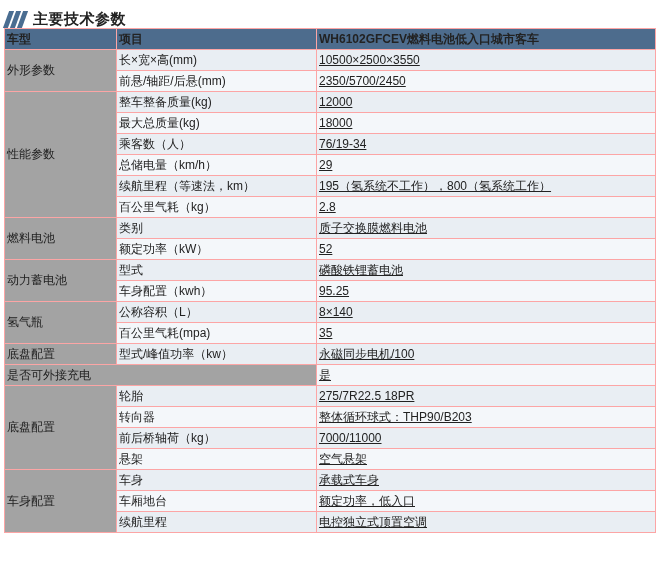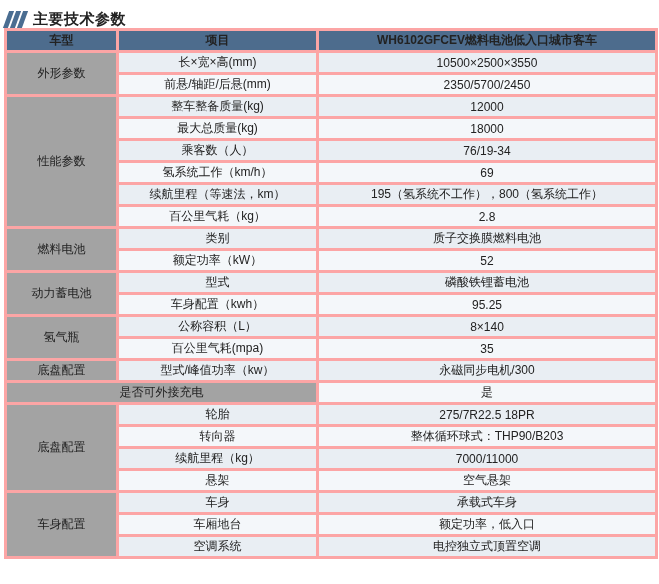--- a/index.html
+++ b/index.html
@@ -52,24 +52,23 @@
     letter-spacing: 0.5px;
     line-height: 18px;
   }
   table.spec {
     border-collapse: collapse;
     width: 651px;
     margin: 0 4px;
     table-layout: fixed;
   }
   table.spec td {
-    border: 3px solid #fca5a5;
+    border: 1px solid #fca5a5;
     font-size: 12px;
     color: #222222;
-    text-align: center;
     vertical-align: middle;
     height: 21px;
     padding: 1px 2px;
     box-sizing: border-box;
     overflow: hidden;
     white-space: nowrap;
   }
   .hdr td {
     background: #4d6c8d;
     color: #ffffff;
@@ -88,20 +87,21 @@
     margin-left: 36px;
   }
   .row-b .item, .row-b .val {
     background: #f4f7fa;
   }
   .item {
     font-size: 12px;
   }
   .val {
     font-size: 12px;
+    text-decoration: underline;
   }
   .col-cat { width: 112px; }
   .col-item { width: 200px; }
   .col-val { width: 339px; }
 </style>
 </head>
 <body>
 
 <div class="page">
 
@@ -142,22 +142,22 @@
         </tr>
         <tr class="row-b">
           <td class="item">最大总质量(kg)</td>
           <td class="val">18000</td>
         </tr>
         <tr class="row-a">
           <td class="item">乘客数（人）</td>
           <td class="val">76/19-34</td>
         </tr>
         <tr class="row-b">
-          <td class="item">氢系统工作（km/h）</td>
-          <td class="val">69</td>
+          <td class="item">总储电量（km/h）</td>
+          <td class="val">29</td>
         </tr>
         <tr class="row-a">
           <td class="item">续航里程（等速法，km）</td>
           <td class="val">195（氢系统不工作），800（氢系统工作）</td>
         </tr>
         <tr class="row-b">
           <td class="item">百公里气耗（kg）</td>
           <td class="val">2.8</td>
         </tr>
         <tr class="row-a">
@@ -183,52 +183,52 @@
           <td class="item">公称容积（L）</td>
           <td class="val">8×140</td>
         </tr>
         <tr class="row-b">
           <td class="item">百公里气耗(mpa)</td>
           <td class="val">35</td>
         </tr>
         <tr class="row-a">
           <td class="cat" rowspan="1">底盘配置</td>
           <td class="item">型式/峰值功率（kw）</td>
-          <td class="val">永磁同步电机/300</td>
+          <td class="val">永磁同步电机/100</td>
         </tr>
         <tr class="row-b">
           <td class="cat" rowspan="1" colspan="2">是否可外接充电</td>
           <td class="val">是</td>
         </tr>
         <tr class="row-a">
           <td class="cat" rowspan="4">底盘配置</td>
           <td class="item">轮胎</td>
           <td class="val">275/7R22.5  18PR</td>
         </tr>
         <tr class="row-b">
           <td class="item">转向器</td>
           <td class="val">整体循环球式：THP90/B203</td>
         </tr>
         <tr class="row-a">
-          <td class="item">续航里程（kg）</td>
+          <td class="item">前后桥轴荷（kg）</td>
           <td class="val">7000/11000</td>
         </tr>
         <tr class="row-b">
           <td class="item">悬架</td>
           <td class="val">空气悬架</td>
         </tr>
         <tr class="row-a">
           <td class="cat" rowspan="3">车身配置</td>
           <td class="item">车身</td>
           <td class="val">承载式车身</td>
         </tr>
         <tr class="row-b">
           <td class="item">车厢地台</td>
           <td class="val">额定功率，低入口</td>
         </tr>
         <tr class="row-a">
-          <td class="item">空调系统</td>
+          <td class="item">续航里程</td>
           <td class="val">电控独立式顶置空调</td>
         </tr>
       </tbody>
   </table>
 
 </div>
 
 </body></html>

